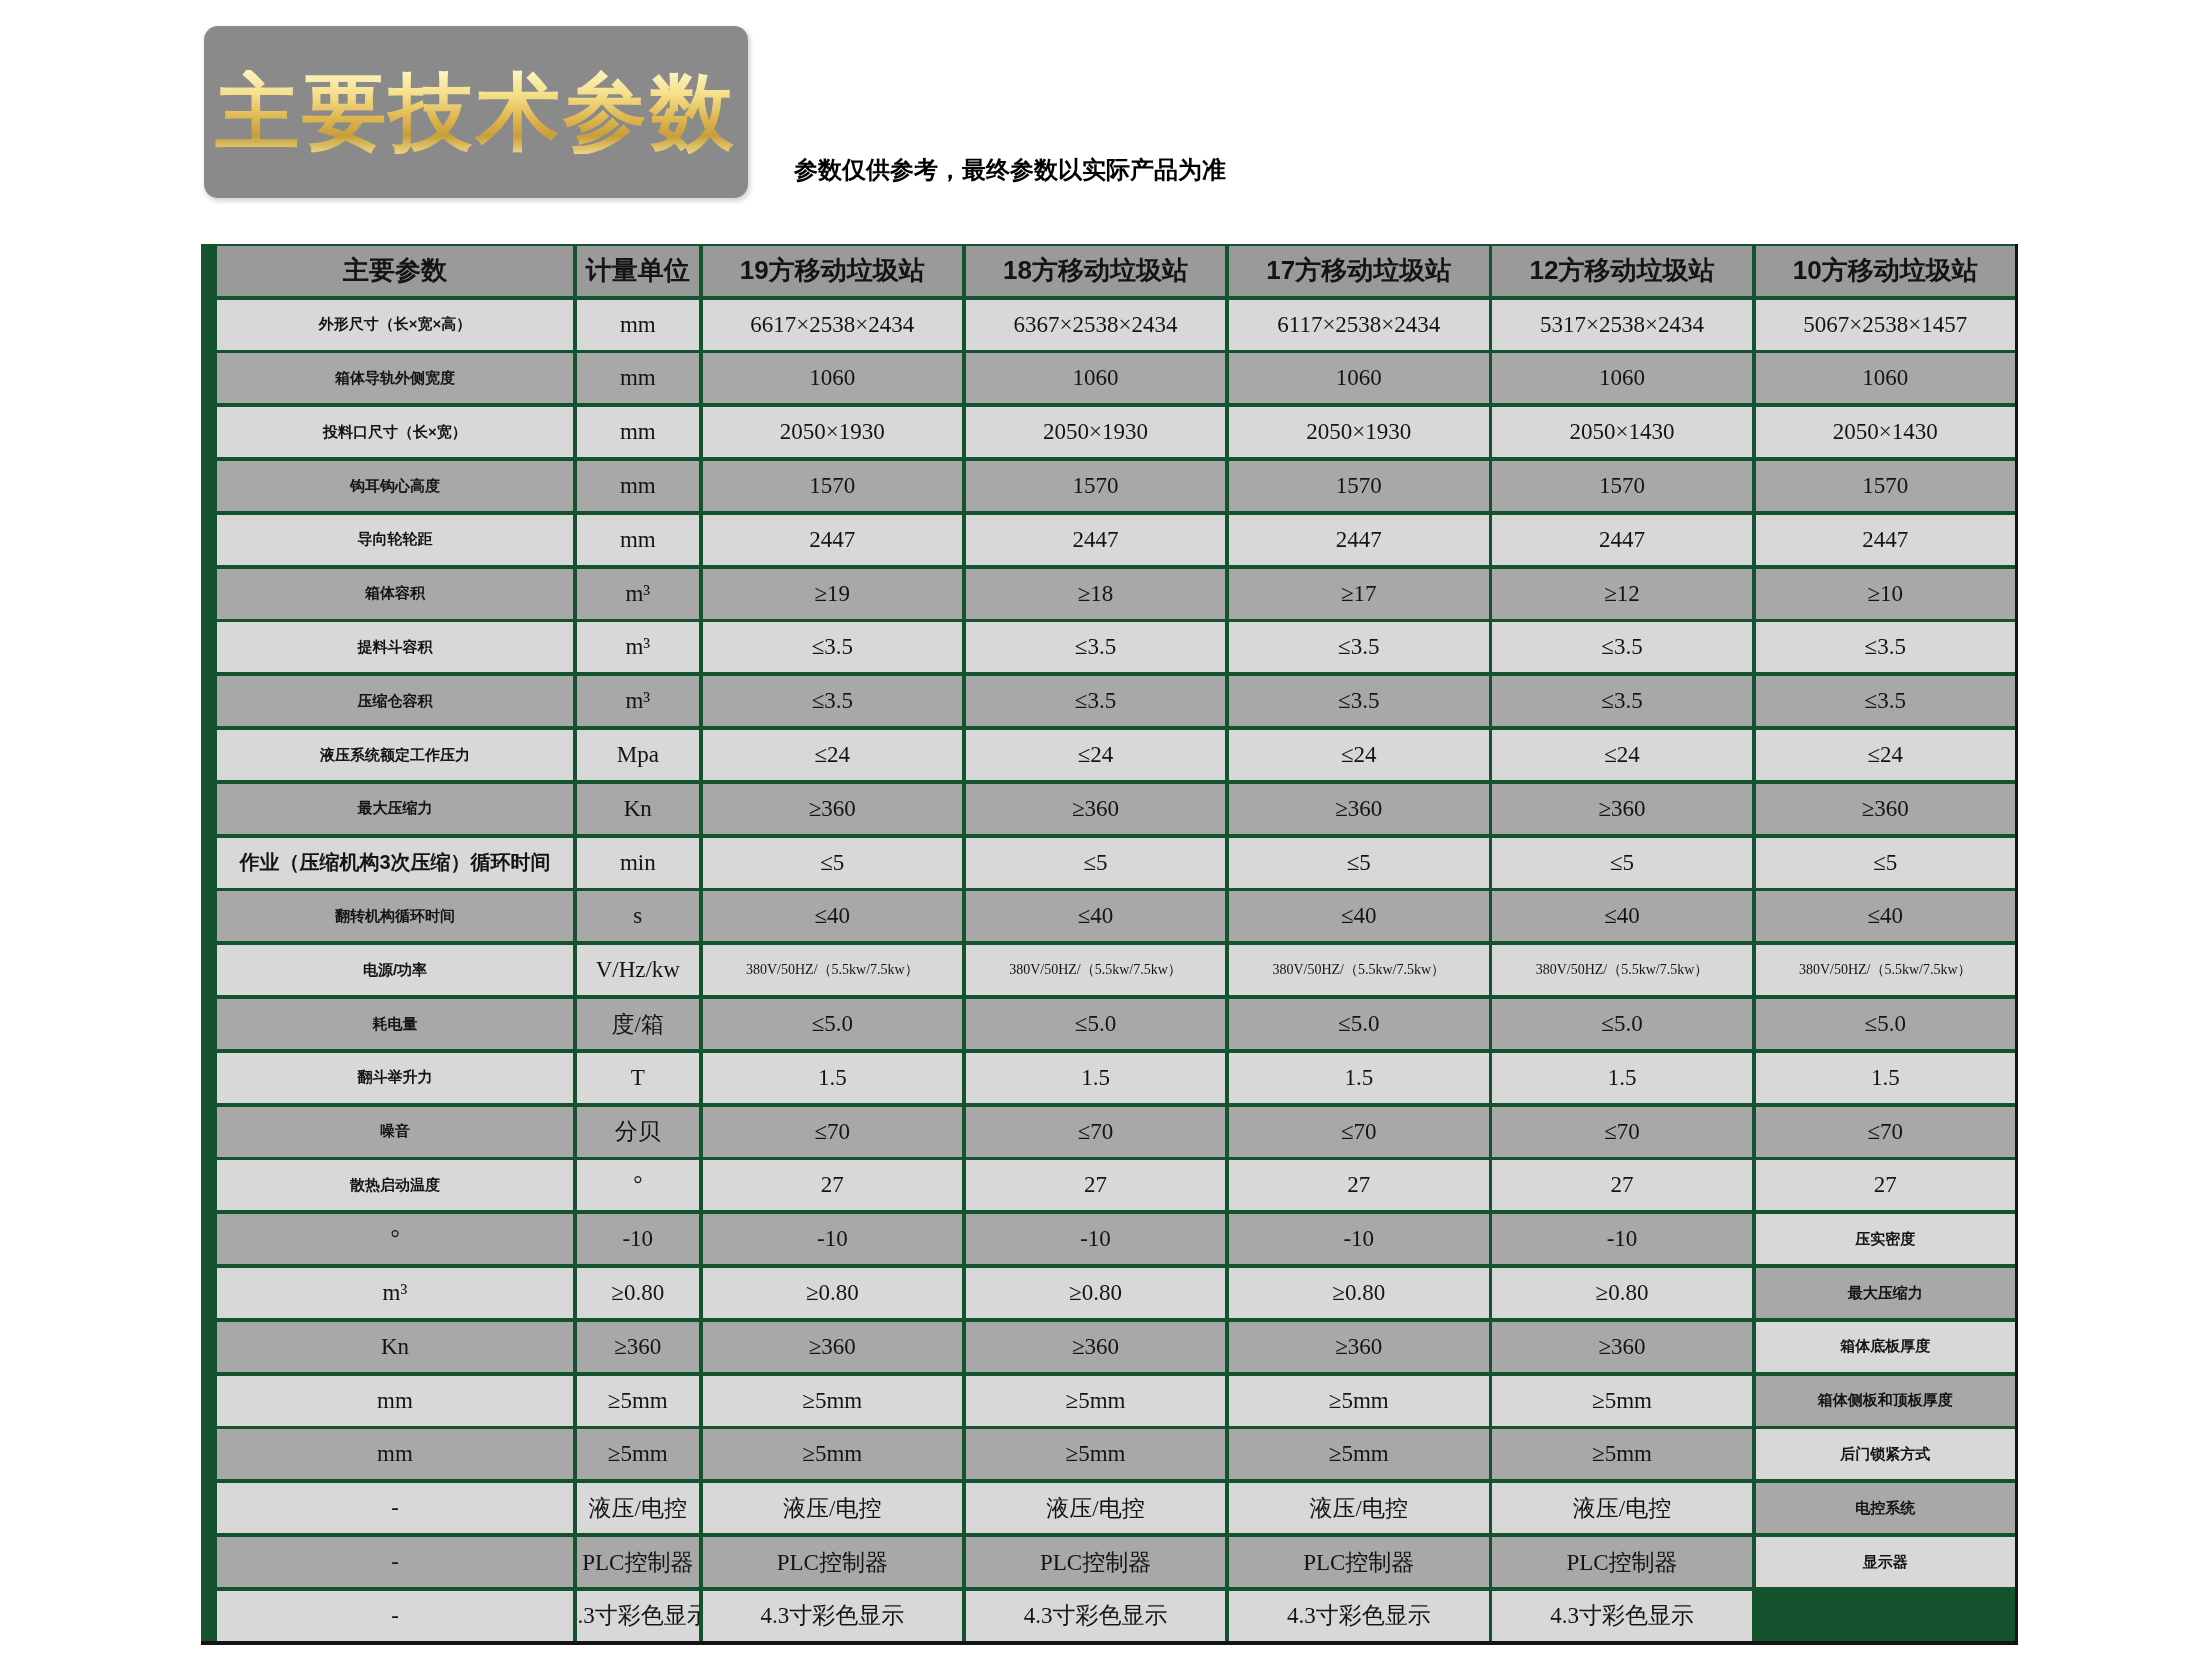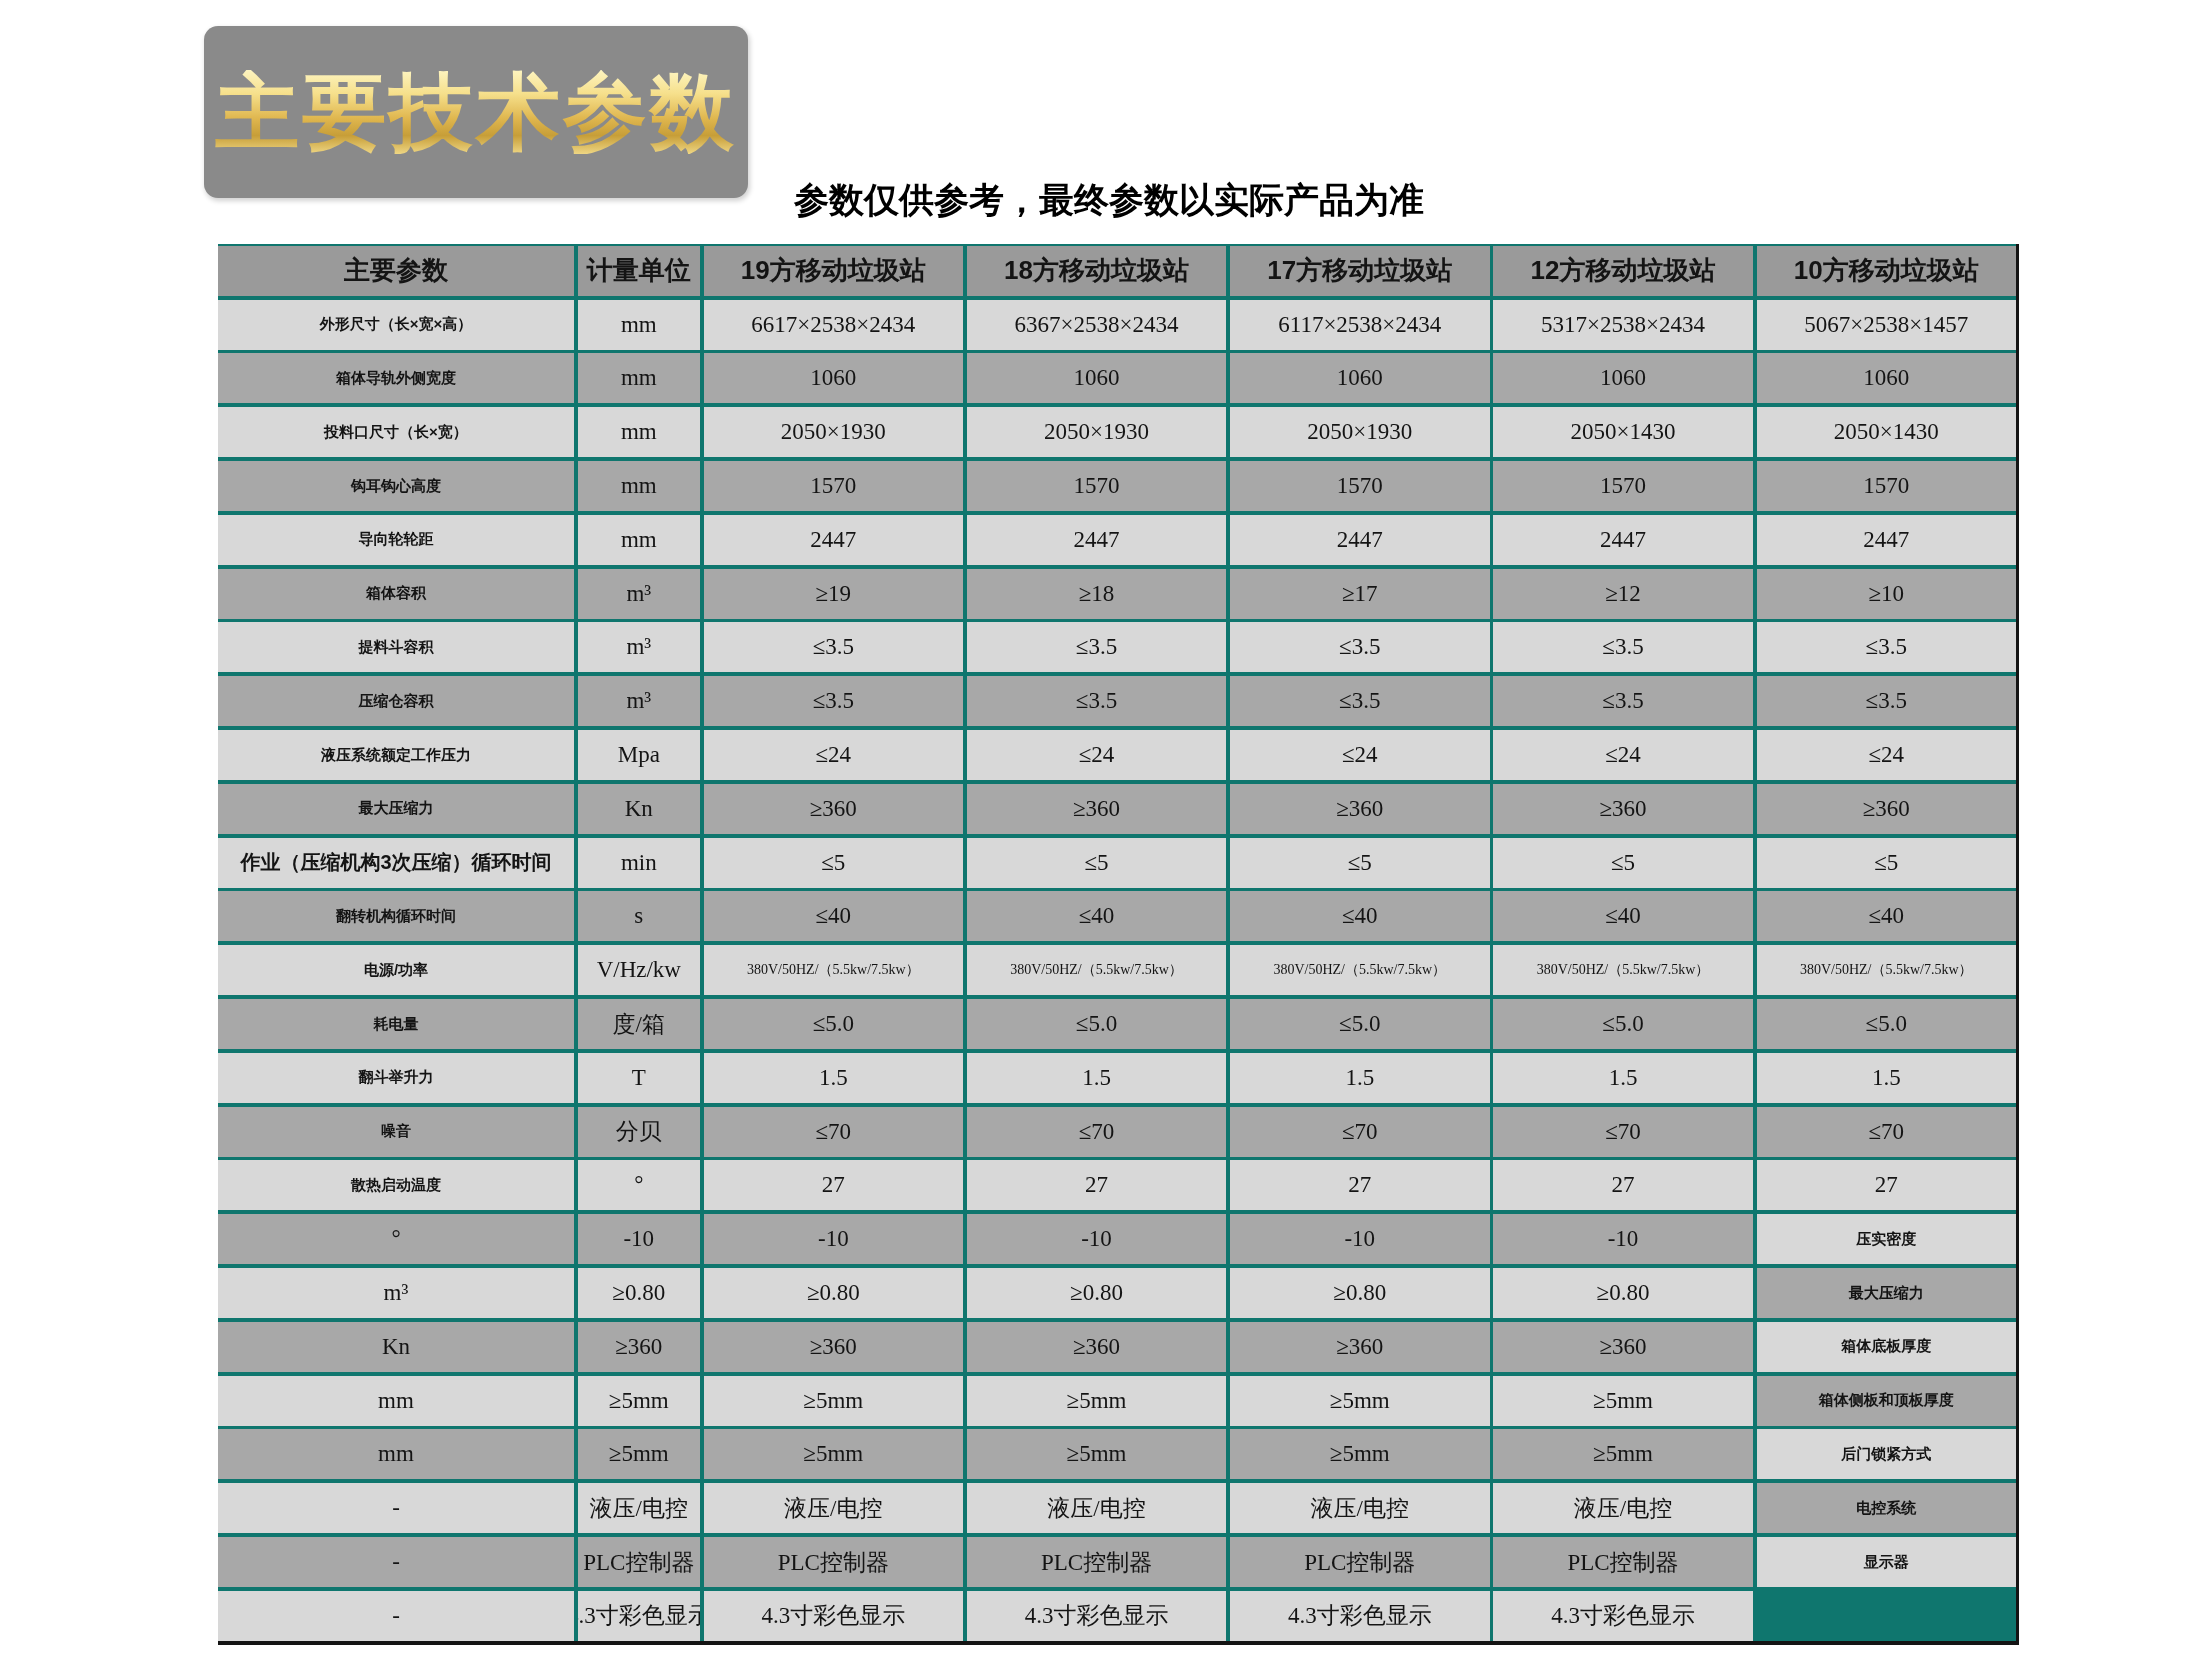--- a/index.html
+++ b/index.html
@@ -22,28 +22,29 @@
       var(--title-gold-light,#fdf4c0) 0%,
       #f6e08c 28%,
       #dfb64e 58%,
       var(--title-gold-dark,#c79e38) 78%,
       #eed684 100%);
     -webkit-background-clip:text;background-clip:text;color:transparent;
     white-space:nowrap;
   }
   .subtitle{
     position:absolute;left:794px;top:154px;
-    font-size:35px;font-weight:bold;color:#000;white-space:nowrap;margin-top:23px;
+    font-size:24px;font-weight:bold;color:#000;white-space:nowrap;
   }
   
   .table-wrap{
-    position:absolute;left:218px;top:244px;width:1798px;
+    position:absolute;left:201px;top:244px;width:1798px;
     border-right:3.8px solid var(--bottom-bar,#141414);
     border-bottom:4.8px solid var(--bottom-bar,#141414);
-    background:#0f766e;
+    background:#14532d;
+    padding-left:16px;
   }
   .table{
     display:grid;
     grid-template-columns:356px 122px repeat(5,1fr);
     grid-auto-rows:50px;
     gap:3.8px;
     padding-top:1.9px;
   }
   .cell{
     display:flex;align-items:center;justify-content:center;

